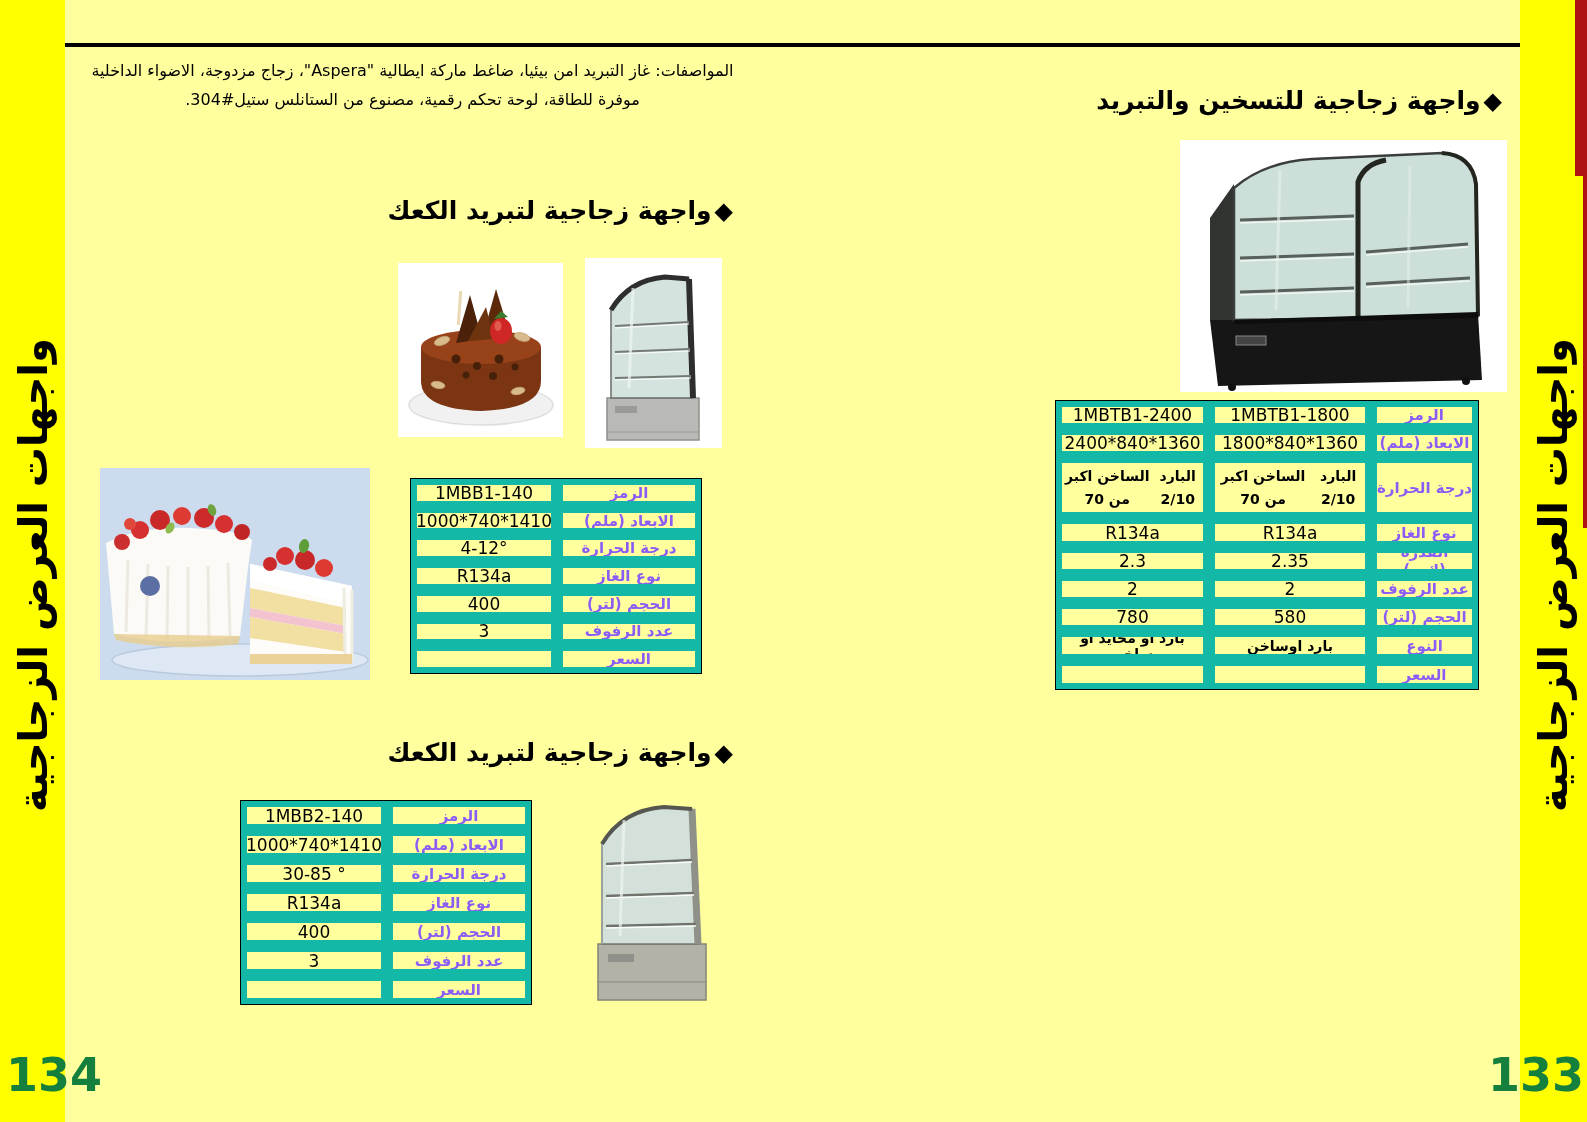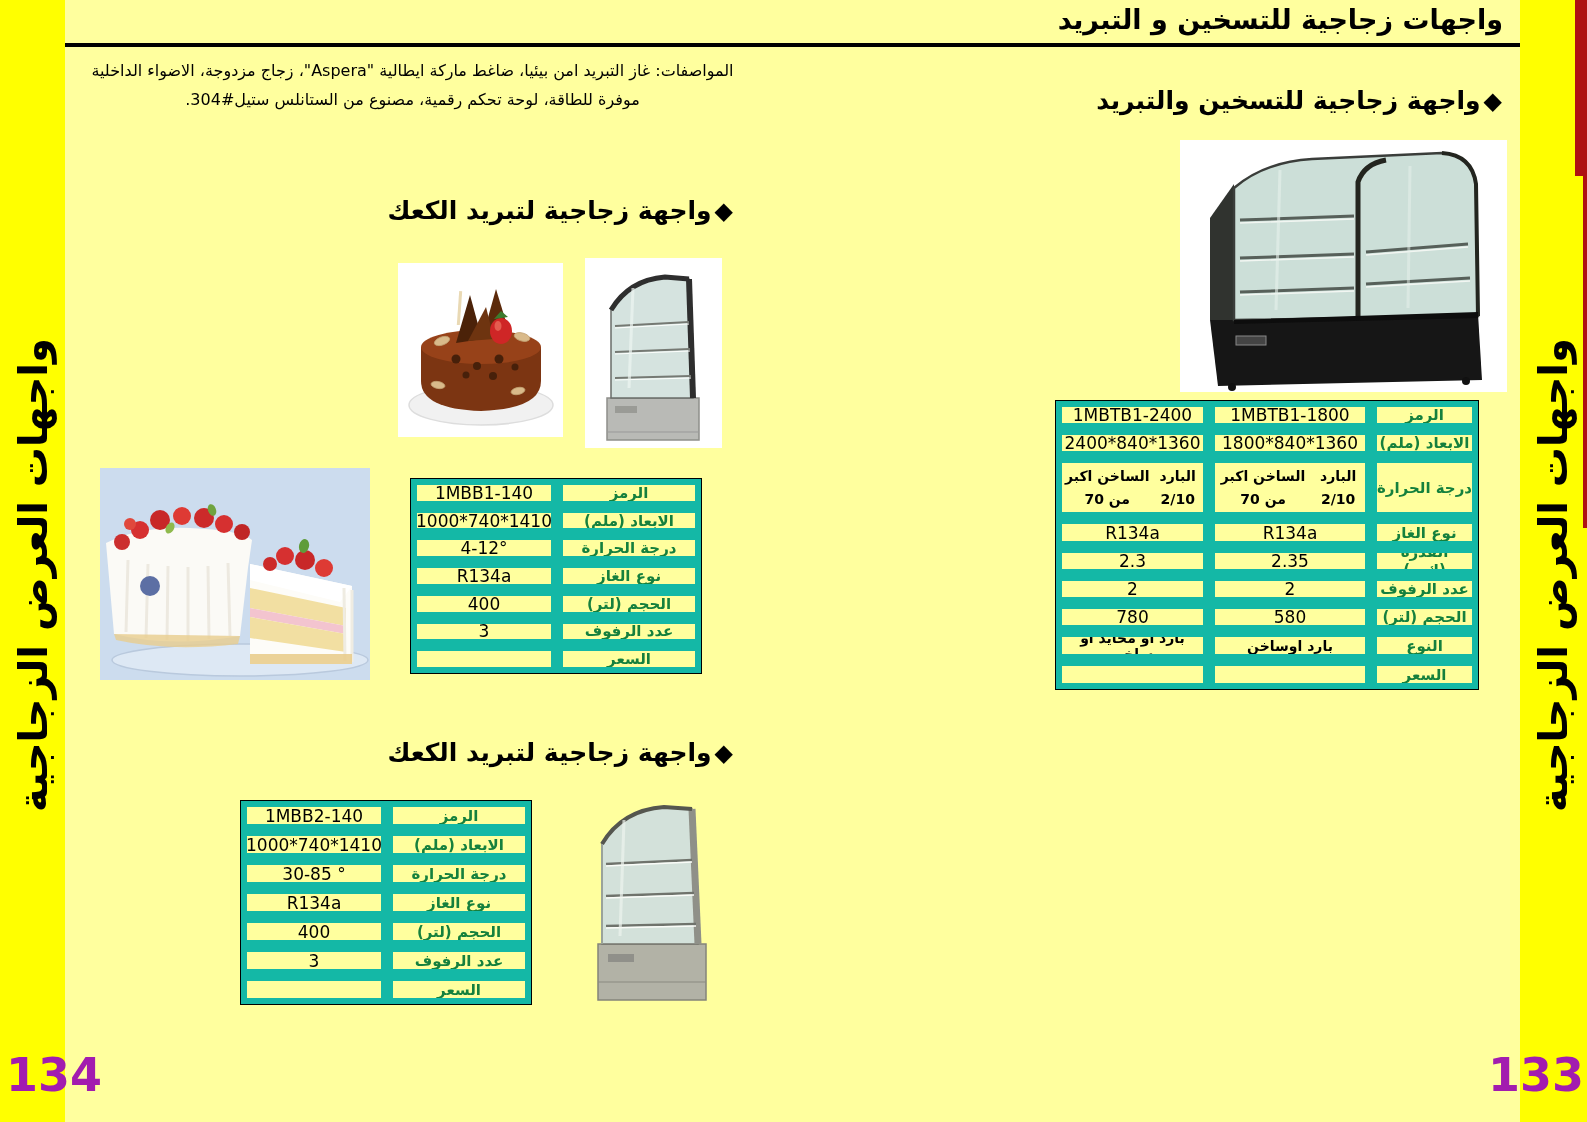--- a/index.html
+++ b/index.html
@@ -12,21 +12,21 @@
   .sidebar { position: absolute; top: 0; height: 1122px; background: #FFFF00; }
   .sidebar-left  { left: 0; width: 65px; }
   .sidebar-right { left: 1520px; width: 67px; }
   .side-text {
     position: absolute; width: 640px; height: 60px; line-height: 60px;
     text-align: center; font-size: 40px; font-weight: bold; direction: rtl;
     white-space: nowrap; transform: rotate(-90deg); color: #000;
   }
   .side-text-left  { left: -287px; top: 545px; }
   .side-text-right { left: 1233px; top: 545px; }
-  .pagenum { position: absolute; font-size: 46px; font-weight: bold; color: #a21caf; }
+  .pagenum { position: absolute; font-size: 46px; font-weight: bold; color: #15803d; }
   .pn-left  { left: 6px;  top: 1048px; }
   .pn-right { right: 3px; top: 1048px; }
   .red-strip-wide { position: absolute; right: 0; top: 0; width: 12px; height: 176px; background: #AE1212; }
   .red-strip-thin { position: absolute; right: 0; top: 0; width: 4px;  height: 528px; background: #AE1212; }
   .top-rule { position: absolute; left: 65px; top: 43px; width: 1455px; height: 4px; background: #000; }
   .hdr {
     position: absolute; top: 4px; font-size: 27px; font-weight: bold;
     direction: rtl; white-space: nowrap;
   }
   .hdr-left  { left: 72px; }
@@ -59,40 +59,39 @@
     grid-template-columns: 107px 162px 153px;
     grid-template-rows: 28px 28px 61px 29px 28px 28px 28px 29px auto; }
   .tbl-l1 { left: 410px; top: 478px; width: 292px; height: 196px;
     grid-template-columns: 144px 146px; grid-template-rows: repeat(7, 1fr); }
   .tbl-l2 { left: 240px; top: 800px; width: 292px; height: 205px;
     grid-template-columns: 144px 146px; grid-template-rows: repeat(7, 1fr); }
   .cell {
     border: 6px solid #14b8a6; display: flex; align-items: center;
     justify-content: center; overflow: hidden; text-align: center;
   }
-  .lbl  { color: #15803d; font-weight: bold; font-size: 15px; }
+  .lbl  { color: #8b5cf6; font-weight: bold; font-size: 15px; }
   .vnum { direction: ltr; font-size: 17px; }
   .var  { font-size: 14px; font-weight: bold; }
   .two  { flex-direction: row; font-size: 14px; font-weight: bold; line-height: 1.6; }
 </style>
 </head>
 <body>
 
 <div class="page">
 
   <div class="sidebar sidebar-left"></div>
   <div class="sidebar sidebar-right"></div>
   <div class="side-text side-text-left">واجهات العرض الزجاجية</div>
   <div class="side-text side-text-right">واجهات العرض الزجاجية</div>
   <div class="pagenum pn-left">134</div>
   <div class="pagenum pn-right">133</div>
   <div class="red-strip-thin"></div>
   <div class="red-strip-wide"></div>
 
-  <div class="hdr hdr-right">واجهات زجاجية للتسخين و التبريد</div>
   <div class="top-rule"></div>
 
   <div class="specs">المواصفات: غاز التبريد امن بيئيا، ضاغط ماركة ايطالية  "Aspera"، زجاج مزدوجة، الاضواء الداخلية موفرة للطاقة، لوحة تحكم رقمية، مصنوع من الستانلس ستيل#304.</div>
 
   <div class="section-title st-right">
     <span class="bullet">◆</span>
     <span>واجهة زجاجية للتسخين والتبريد</span>
   </div>
   <div class="section-title st-1">
     <span class="bullet">◆</span>

